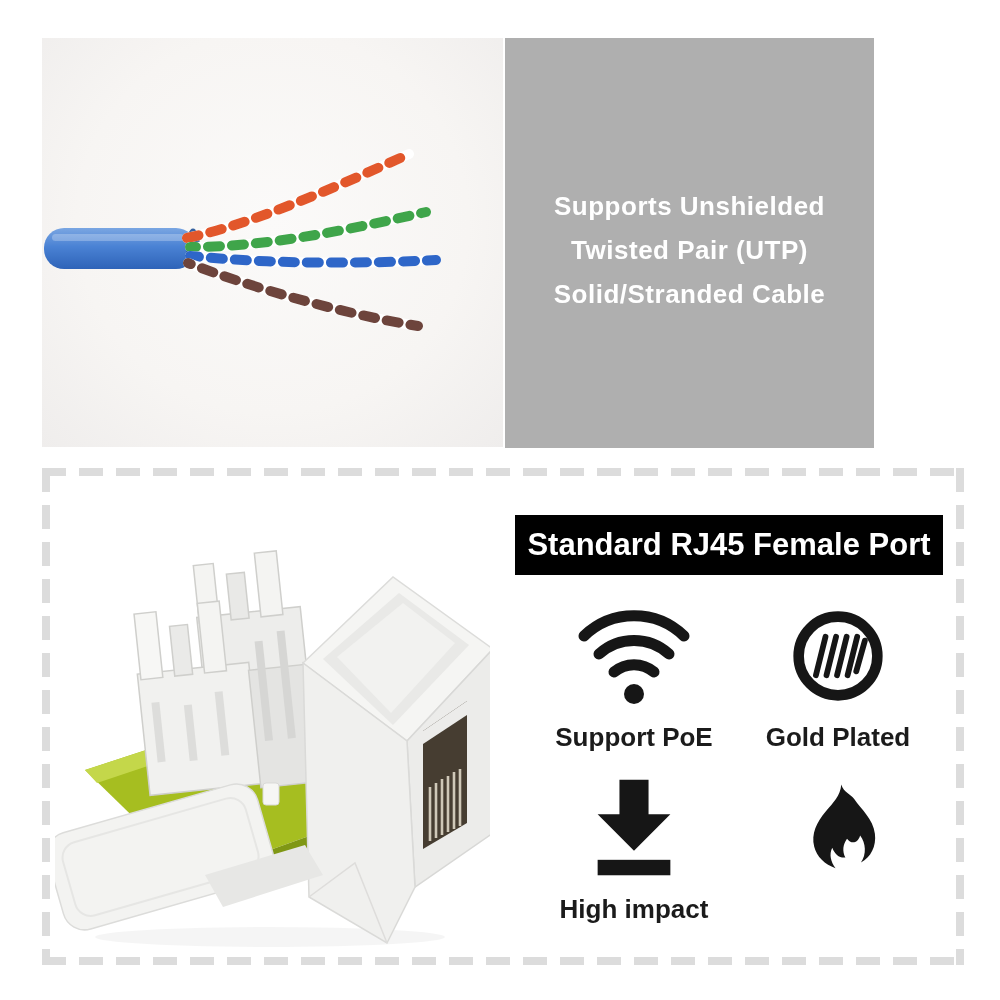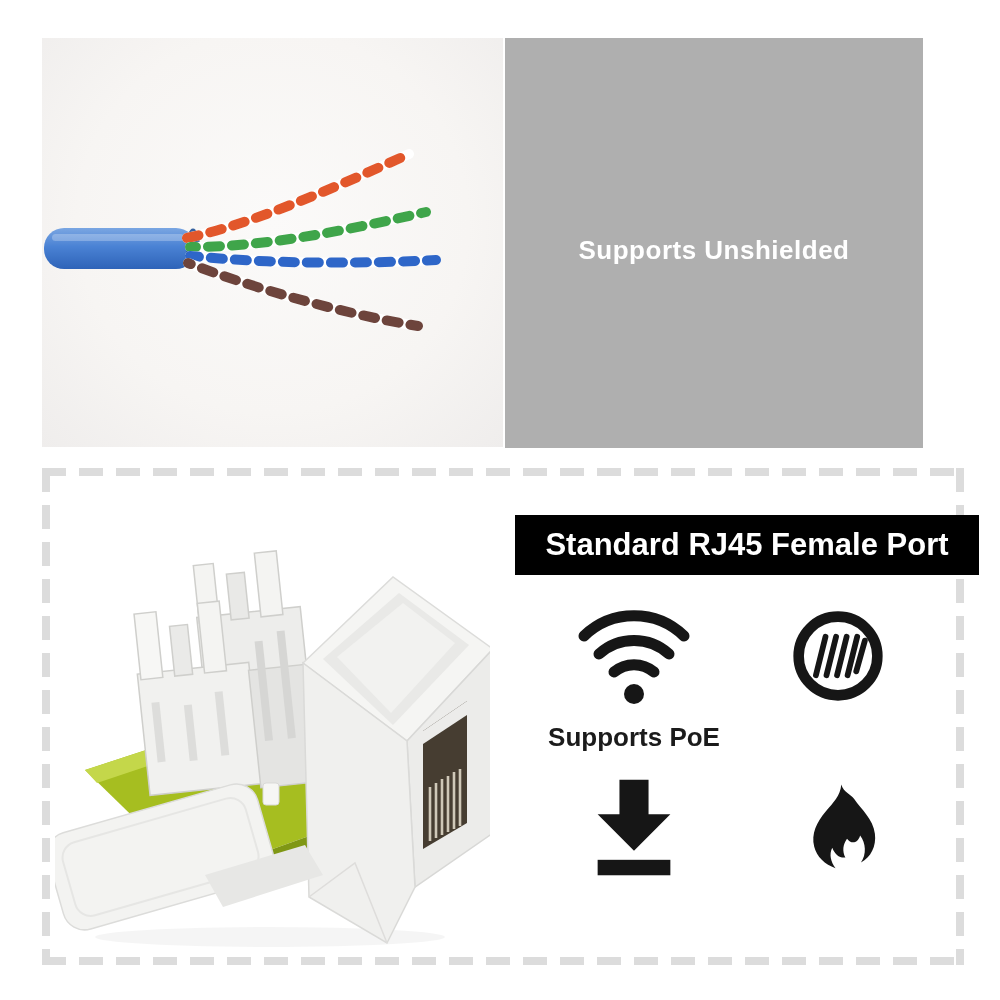--- a/index.html
+++ b/index.html
@@ -3,36 +3,36 @@
 <meta charset="utf-8">
 <style>
   html,body{margin:0;padding:0;background:#ffffff;}
   body{width:1000px;height:1000px;position:relative;overflow:hidden;
        font-family:"Liberation Sans",sans-serif;}
   .abs{position:absolute;}
 
   
   #photo-area{left:42px;top:38px;width:461px;height:409px;
     background:radial-gradient(ellipse at 50% 45%, #fbfaf9 0%, #f7f5f3 60%, #efedec 100%);}
-  #info-box{left:505px;top:38px;width:418px;height:410px;background:#afafaf;
+  #info-box{left:505px;top:38px;width:369px;height:410px;background:#afafaf;
     display:flex;flex-direction:column;justify-content:center;align-items:center;
     padding-top:14px;box-sizing:border-box;}
   #info-box .line{color:#ffffff;font-weight:700;font-size:26px;line-height:44px;
     letter-spacing:.5px;text-align:center;white-space:nowrap;}
 
   
   .dash-h{height:8px;background:repeating-linear-gradient(to right,#dcdcdc 0 24px,transparent 24px 37px);}
   .dash-v{width:8px;background:repeating-linear-gradient(to bottom,#dcdcdc 0 24px,transparent 24px 37px);}
   #dash-top{left:42px;top:468px;width:922px;}
   #dash-bottom{left:42px;top:957px;width:922px;}
   #dash-left{left:42px;top:468px;height:497px;}
   #dash-right{left:956px;top:468px;height:497px;}
 
   
-  #title-bar{left:515px;top:515px;width:464px;height:60px;background:#000000;
+  #title-bar{left:515px;top:515px;width:428px;height:60px;background:#000000;
     display:flex;align-items:center;justify-content:center;}
   #title-bar span{color:#ffffff;font-weight:700;font-size:31px;white-space:nowrap;}
 
   .feature{width:240px;text-align:center;}
   .feature .icon-slot{height:104px;display:flex;align-items:center;justify-content:center;}
   .feature .flabel{margin-top:14px;font-size:26px;font-weight:700;color:#1b1b1b;white-space:nowrap;}
   #feat-poe{left:514px;top:604px;}
   #feat-gold{left:718px;top:604px;}
   #feat-impact{left:514px;top:776px;}
   #feat-fire{left:718px;top:776px;}
@@ -64,20 +64,22 @@
       <path d="M148,218 C230,226 316,226 394,222" stroke="#ffffff"></path>
       <path d="M148,218 C230,226 316,226 394,222" stroke="#2e66c8" stroke-dasharray="12 12" stroke-dashoffset="3"></path>
       <path d="M146,225 C205,248 300,276 376,288" stroke="#ffffff"></path>
       <path d="M146,225 C205,248 300,276 376,288" stroke="#6d443c" stroke-dasharray="12 12" stroke-dashoffset="9"></path>
     </g>
   </svg>
 </div>
 
 <div class="abs" id="info-box">
   <div class="line">Supports Unshielded</div>
+  <div class="line">Twisted Pair (UTP)</div>
+  <div class="line">Solid/Stranded Cable</div>
 </div>
 
 <div class="abs dash-h" id="dash-top"></div>
 <div class="abs dash-h" id="dash-bottom"></div>
 <div class="abs dash-v" id="dash-left"></div>
 <div class="abs dash-v" id="dash-right"></div>
 
 <svg class="abs" style="left:55px;top:545px;" width="435" height="405" viewBox="0 0 435 405">
   <ellipse cx="215" cy="392" rx="175" ry="10" fill="#000000" opacity="0.04"></ellipse>
 
@@ -140,47 +142,49 @@
   <div class="icon-slot">
     <svg width="126" height="100" viewBox="0 0 126 100">
       <g fill="none" stroke="#161616" stroke-width="11" stroke-linecap="round">
         <path d="M13,30 A72,72 0 0 1 113,30"></path>
         <path d="M28,48 A52,52 0 0 1 98,48"></path>
         <path d="M43,66 A31,31 0 0 1 83,66"></path>
       </g>
       <circle cx="63" cy="88" r="10" fill="#161616"></circle>
     </svg>
   </div>
-  <div class="flabel">Supports PoE</div>
+  <div class="flabel">Support PoE</div>
 </div>
 
 <div class="abs feature" id="feat-gold">
   <div class="icon-slot">
     <svg width="96" height="96" viewBox="0 0 100 100">
       <circle cx="50" cy="50" r="41" fill="none" stroke="#161616" stroke-width="11"></circle>
       <g stroke="#161616" stroke-width="6" stroke-linecap="round">
         <line x1="27" y1="70" x2="37" y2="30"></line>
         <line x1="38" y1="70" x2="48" y2="30"></line>
         <line x1="49" y1="70" x2="59" y2="30"></line>
         <line x1="60" y1="70" x2="70" y2="30"></line>
         <line x1="69" y1="66" x2="78" y2="34"></line>
       </g>
     </svg>
   </div>
+  <div class="flabel">Gold Plated</div>
 </div>
 
 <div class="abs feature" id="feat-impact">
   <div class="icon-slot">
     <svg width="110" height="100" viewBox="0 0 120 110">
       <g fill="#161616">
         <polygon points="44,2 76,2 76,40 100,40 60,80 20,40 44,40"></polygon>
         <rect x="20" y="90" width="80" height="17"></rect>
       </g>
     </svg>
   </div>
+  <div class="flabel">High impact</div>
 </div>
 
 <div class="abs feature" id="feat-fire">
   <div class="icon-slot">
     <svg width="82" height="100" viewBox="0 0 100 110">
       <path fill="#161616" d="M54,2 C53,16 44,24 35,35 C24,48 17,62 21,78 C24,90 34,100 47,104
         C41,96 39,87 43,79 C46,87 52,92 59,91 C55,83 56,75 61,68
         C66,75 74,74 77,64 C84,73 85,87 78,97 C90,91 97,77 95,62
         C93,44 78,32 70,20 C65,13 57,12 54,2 Z"></path>
     </svg>

